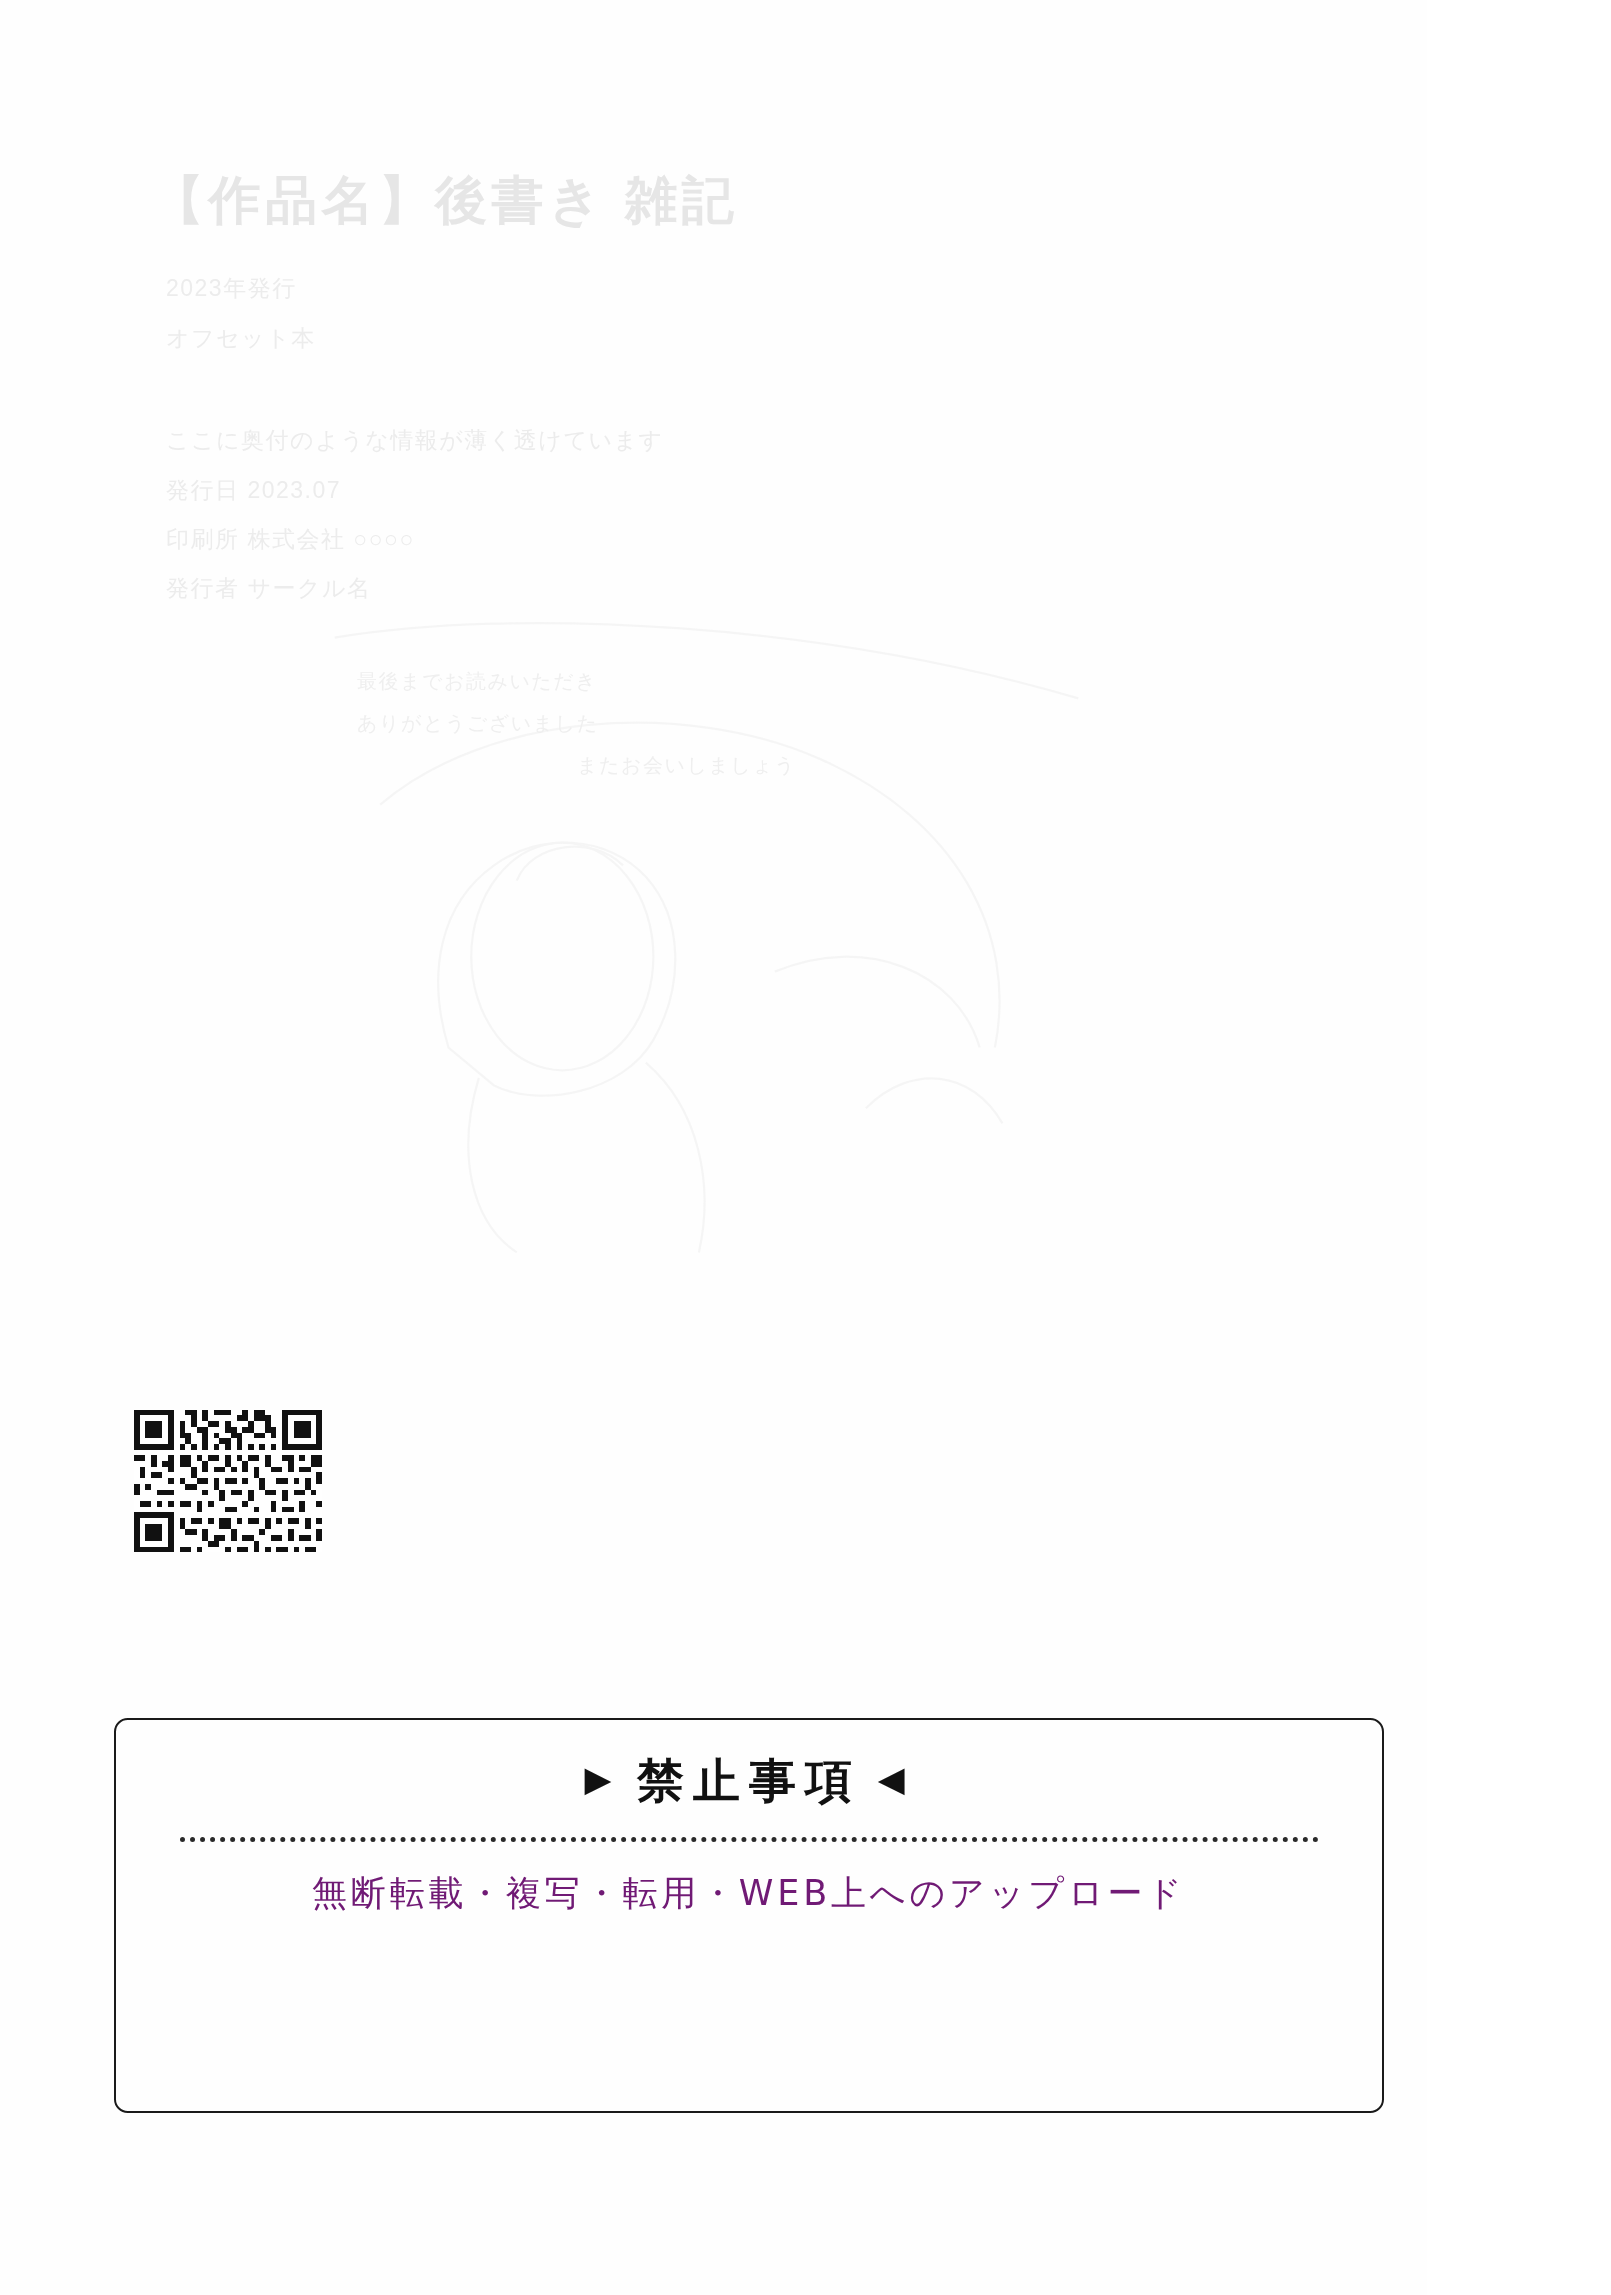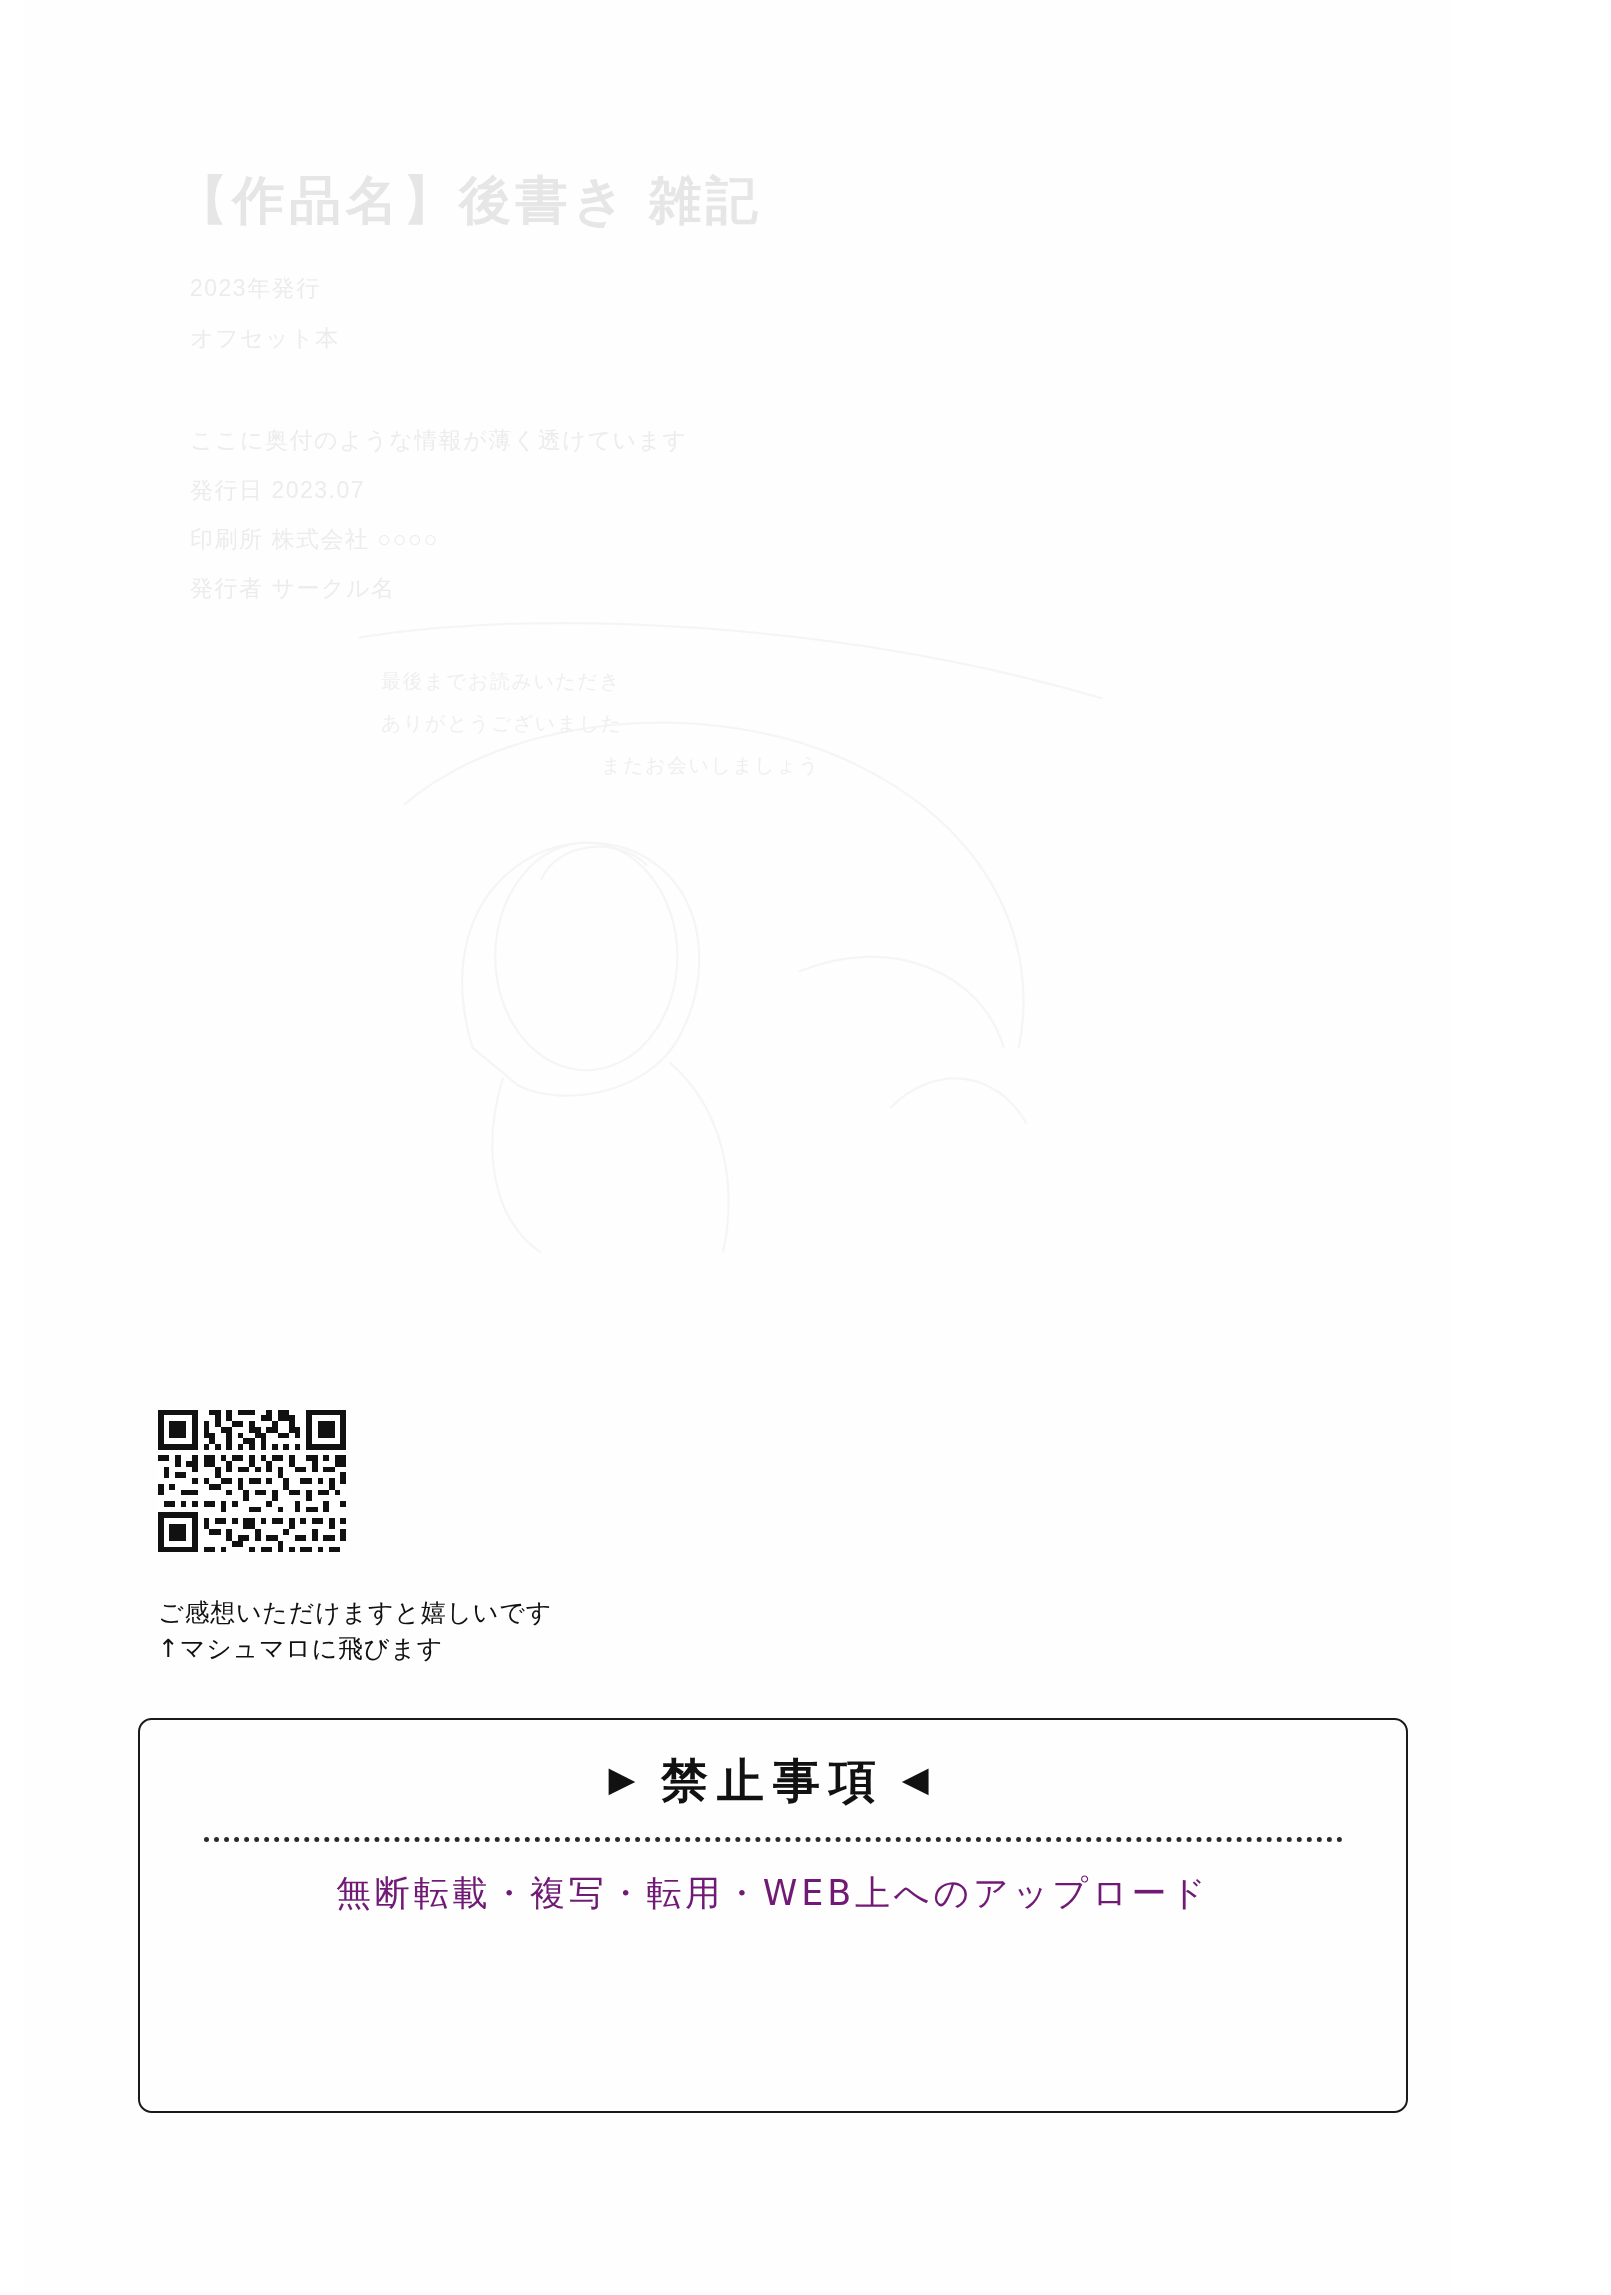--- a/index.html
+++ b/index.html
@@ -10,21 +10,20 @@
   body {
     font-family: "Liberation Sans", "DejaVu Sans", sans-serif;
     color: #1a1a1a;
   }
   .page {
     position: relative;
     width: 1427px;
     height: 2295px;
     background: #fefefe;
     overflow: hidden;
-    margin-left: 24px;
   }
 
   
   .bleed {
     position: absolute;
     color: #e9e9e9;
     pointer-events: none;
     user-select: none;
     white-space: pre;
   }
@@ -315,22 +314,20 @@
         <rect x="18" y="24" width="2" height="1"></rect>
           <rect x="21" y="23" width="1" height="2"></rect>
         <rect x="23" y="24" width="1" height="1"></rect>
           <rect x="25" y="24" width="2" height="1"></rect>
         <rect x="28" y="24" width="1" height="1"></rect>
           <rect x="30" y="24" width="2" height="1"></rect>
       </g>
     </svg>
   </div>
 
-  <div class="qr-caption"><span>ご感想いただけますと嬉しいです</span>
-<span>↑マシュマロに飛びます</span></div>
 
   <div class="notice-box">
     <div class="notice-title">
       <span class="tri">▶</span>
       <span>禁止事項</span>
       <span class="tri">◀</span>
     </div>
     <div class="dotted-sep"></div>
     <div class="notice-line">無断転載・複写・転用・WEB上へのアップロード</div>
   </div>

